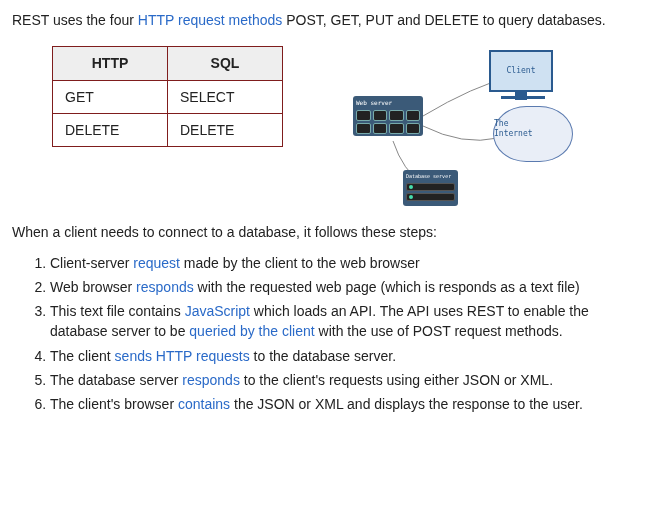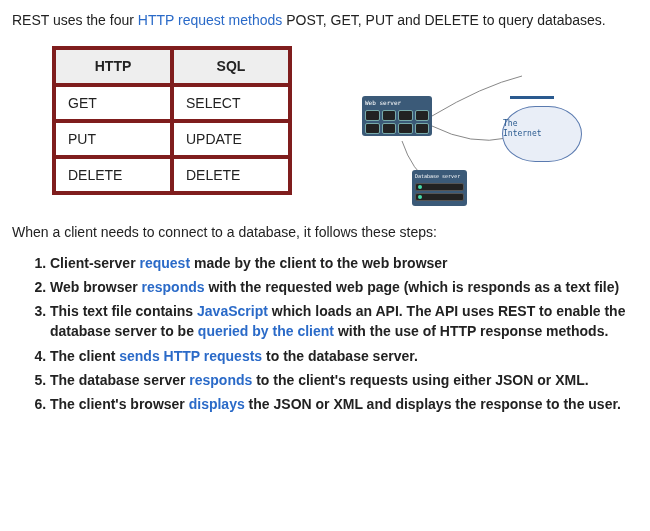--- a/index.html
+++ b/index.html
@@ -9,21 +9,21 @@
       margin: 0;
       padding: 10px 12px;
       width: 650px;
       box-sizing: border-box;
       line-height: 1.45;
     }
     .intro { margin: 0 0 16px 0; }
     .row { display: flex; align-items: flex-start; gap: 30px; margin-bottom: 16px; padding-left: 40px; }
     table.http-sql { border-collapse: collapse; }
     table.http-sql th, table.http-sql td {
-      border: 4px solid #7f1d1d;
+      border: 1px solid #7f1d1d;
       padding: 6px 12px;
       text-align: left;
       font-size: 14px;
       min-width: 90px;
     }
     table.http-sql th {
       background: #eee;
       font-weight: bold;
       text-align: center;
     }
@@ -54,21 +54,21 @@
     .dbserver {
       position:absolute; bottom:0px; left:90px; width:55px; height:36px;
       background:#3b5a78; color:#fff; border-radius:3px; padding:3px; box-sizing:border-box;
     }
     .dbserver .label { font-size:5px; margin-bottom:2px; }
     .bar { height:6px; margin-bottom:2px; background:#222; border:1px solid #555; border-radius:2px; position:relative;}
     .bar::before { content:""; position:absolute; left:2px; top:1px; width:4px; height:4px; border-radius:50%; background:#4da;}
     svg.wires { position:absolute; top:0; left:0; width:260px; height:160px; pointer-events:none;}
     .subhead { margin: 8px 0 10px 0; }
     ol.steps { margin: 0; padding-left: 38px; }
-    ol.steps li { margin-bottom: 4px; font-weight: bold; }
+    ol.steps li { margin-bottom: 4px; }
   </style>
 </head>
 <body>
 
 <p class="intro">
   <span>REST uses the four </span><span class="link">HTTP request methods</span><span> POST, GET, PUT and DELETE to query databases.</span>
 </p>
 
 <div class="row">
   <table class="http-sql">
@@ -77,36 +77,33 @@
         <th>HTTP</th>
         <th>SQL</th>
       </tr>
     </thead>
     <tbody>
       <tr>
           <td>GET</td>
           <td>SELECT</td>
         </tr>
       <tr>
-          <td>PUT</td>
-          <td>UPDATE</td>
-        </tr>
-      <tr>
           <td>DELETE</td>
           <td>DELETE</td>
         </tr>
     </tbody>
   </table>
 
   <div class="diagram">
     <svg class="wires">
       <path d="M110 70 Q160 40 200 30" stroke="#888" fill="none" stroke-width="1"></path>
       <path d="M110 80 Q150 100 185 92" stroke="#888" fill="none" stroke-width="1"></path>
       <path d="M80 95 Q90 125 110 138" stroke="#888" fill="none" stroke-width="1"></path>
     </svg>
+    <div class="monitor"><span>Client</span></div>
     <div class="monitor-base"></div>
     <div class="cloud">
       <span>The</span><br>
       <span>Internet</span>
     </div>
     <div class="webserver">
       <div class="label">Web server</div>
       <div class="slots">
           <div class="slot"></div>
           <div class="slot"></div>
@@ -126,17 +123,17 @@
       <div class="bar"></div>
     </div>
   </div>
 </div>
 
 <p class="subhead">When a client needs to connect to a database, it follows these steps:</p>
 
 <ol class="steps">
   <li><span>Client-server </span><span class="link">request</span><span> made by the client to the web browser</span></li>
   <li><span>Web browser </span><span class="link">responds</span><span> with the requested web page (which is responds as a text file)</span></li>
-  <li><span>This text file contains </span><span class="link">JavaScript</span><span> which loads an API. The API uses REST to enable the database server to be </span><span class="link">queried by the client</span><span> with the use of HTTP response methods.</span></li>
+  <li><span>This text file contains </span><span class="link">JavaScript</span><span> which loads an API. The API uses REST to enable the database server to be </span><span class="link">queried by the client</span><span> with the use of POST request methods.</span></li>
   <li><span>The client </span><span class="link">sends HTTP requests</span><span> to the database server.</span></li>
   <li><span>The database server </span><span class="link">responds</span><span> to the client's requests using either JSON or XML.</span></li>
-  <li><span>The client's browser </span><span class="link">displays</span><span> the JSON or XML and displays the response to the user.</span></li>
+  <li><span>The client's browser </span><span class="link">contains</span><span> the JSON or XML and displays the response to the user.</span></li>
 </ol>
 
 </body></html>

